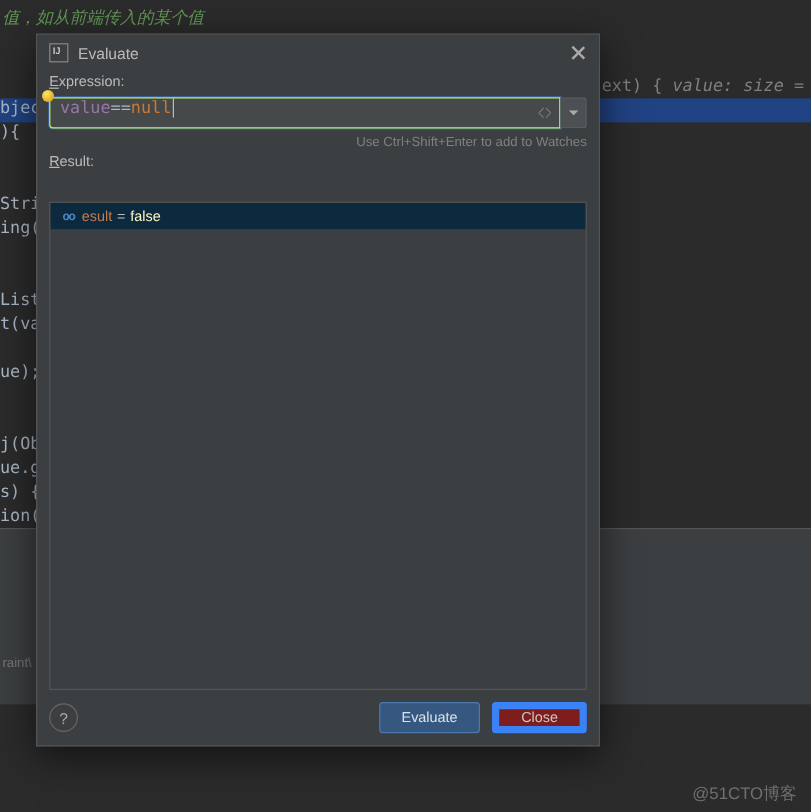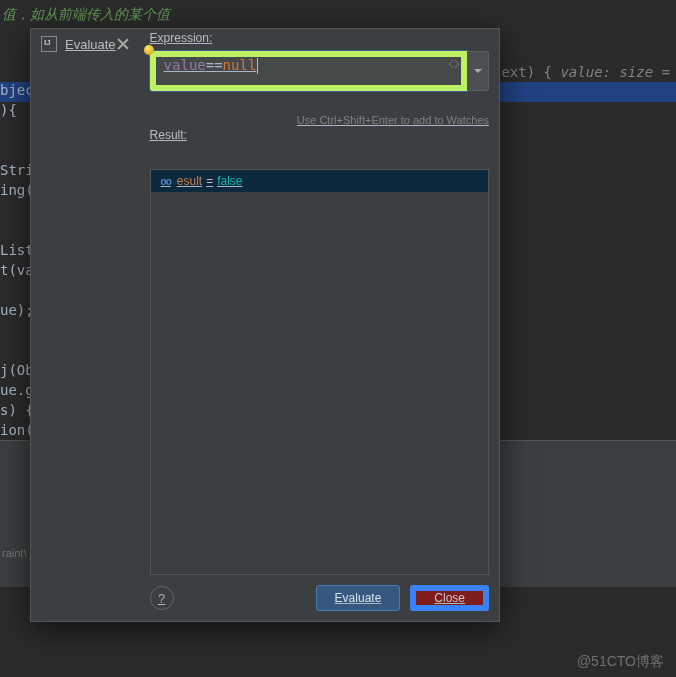--- a/index.html
+++ b/index.html
@@ -62,22 +62,21 @@
       font-size: 14px;
     }
     .dialog {
       position: absolute;
       left: 30px; top: 28px;
       width: 470px; height: 594px;
       background: #3c3f41;
       border: 1px solid #555;
       box-shadow: 0 8px 30px rgba(0,0,0,0.6);
       display: flex;
-      flex-direction: row;
-      text-decoration: underline;
+      flex-direction: column;
     }
     .titlebar {
       height: 30px;
       display: flex;
       align-items: center;
       padding: 0 10px;
       background: #3c3f41;
     }
     .app-icon {
       width: 16px; height: 16px;
@@ -129,23 +128,23 @@
     }
     .bulb {
       position: absolute;
       left: -6px; top: -6px;
       width: 10px; height: 10px;
       border-radius: 50%;
       background: radial-gradient(circle at 35% 30%, #ffe26a, #d49a00);
     }
     .expr-input {
       flex: 1;
-      height: 40px;
+      height: 26px;
       background: #45494a;
-      border: 6px solid #bef264;
+      border: 1px solid #bef264;
       border-radius: 3px 0 0 3px;
       color: #a9b7c6;
       font-family: Consolas, monospace;
       font-size: 14px;
       padding: 0 26px 0 8px;
       outline: none;
       box-shadow: 0 0 0 1px #3a5e97;
     }
     .expr-input .prop { color: #9876aa; }
     .expr-input .kw { color: #cc7832; }
@@ -176,21 +175,21 @@
     .dropdown .tri {
       width: 0; height: 0;
       border-left: 4px solid transparent;
       border-right: 4px solid transparent;
       border-top: 4px solid #aaa;
     }
     .hint {
       color: #808080;
       font-size: 11px;
       text-align: right;
-      margin-top: 23px;
+      margin-top: 6px;
     }
     .result-panel {
       flex: 1;
       margin-top: 21px;
       border: 1px solid #555;
       background: #3c3f41;
       overflow: hidden;
     }
     .result-row {
       background: #0d293e;
@@ -203,21 +202,21 @@
     }
     .oo-icon {
       color: #4a88c7;
       font-size: 10px;
       font-weight: bold;
       margin-right: 6px;
       letter-spacing: -1px;
     }
     .res-name { color: #c77b48; }
     .res-eq { color: #bbb; margin: 0 4px; }
-    .res-val { color: #14b8a6; }
+    .res-val { color: #fef9c3; }
     .button-row {
       display: flex;
       align-items: center;
       padding-top: 10px;
       gap: 10px;
     }
     .help-btn {
       width: 24px; height: 24px;
       border-radius: 50%;
       border: 1px solid #666;

